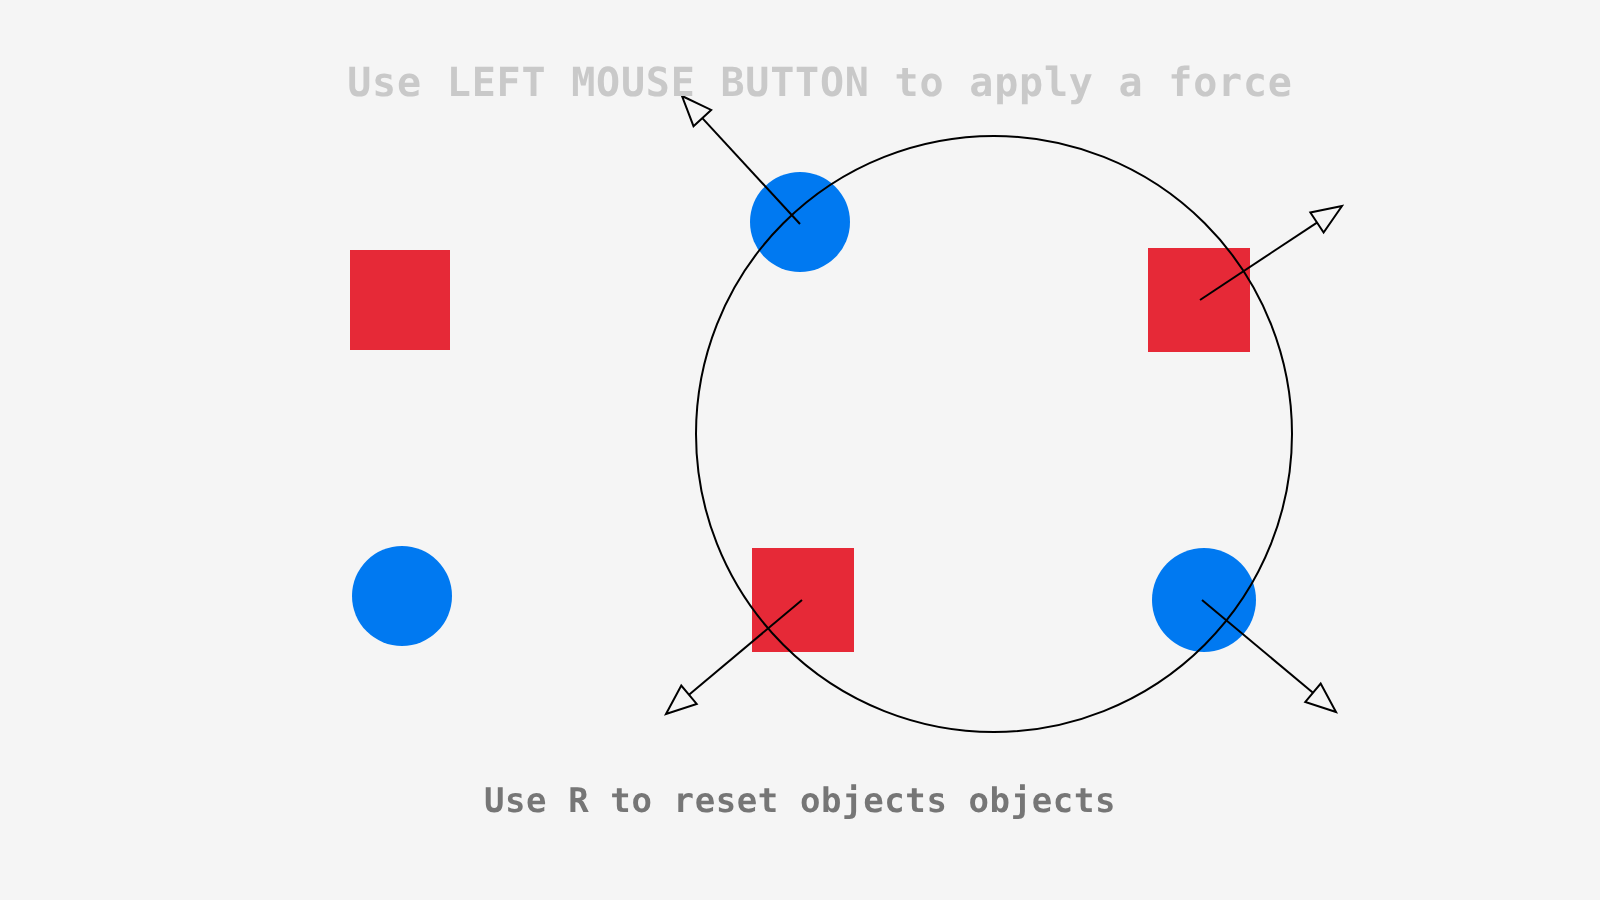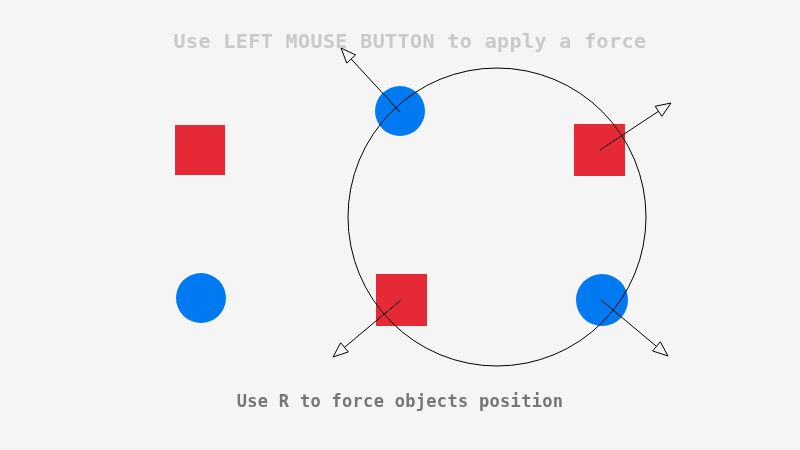--- a/index.html
+++ b/index.html
@@ -57,14 +57,14 @@
       <line x1="400" y1="112" x2="351.167042221089" y2="59.02865596863889" stroke="#000000" stroke-width="1"></line>
       <polygon points="341,48 355.57850460854456,54.9618390802033 346.7555798336334,63.095472857074476" fill="#f5f5f5" stroke="#000000" stroke-width="1" stroke-linejoin="miter"></polygon>
       <line x1="600" y1="150" x2="658.4922093243368" y2="111.27980509515731" stroke="#000000" stroke-width="1"></line>
       <polygon points="671,103 661.8041313623997,116.2829213654226 655.1802872862739,106.27668882489203" fill="#f5f5f5" stroke="#000000" stroke-width="1" stroke-linejoin="miter"></polygon>
       <line x1="401" y1="300" x2="344.4955577103624" y2="347.364017801608" stroke="#000000" stroke-width="1"></line>
       <polygon points="333,357 340.6411648310056,342.76579471746305 348.3499505897192,351.9622408857529" fill="#f5f5f5" stroke="#000000" stroke-width="1" stroke-linejoin="miter"></polygon>
       <line x1="601" y1="300" x2="656.4907734802913" y2="346.38034798352703" stroke="#000000" stroke-width="1"></line>
       <polygon points="668,356 652.6429126737021,350.9840385914105 660.3386342868805,341.77665737564354" fill="#f5f5f5" stroke="#000000" stroke-width="1" stroke-linejoin="miter"></polygon>
     </svg>
   <div id="hint-top" class="hint" style="color: rgb(201, 201, 201);">Use LEFT MOUSE BUTTON to apply a force</div>
-  <div id="hint-bottom" class="hint" style="color: rgb(118, 118, 118);">Use R to force objects position</div>
+  <div id="hint-bottom" class="hint" style="color: rgb(118, 118, 118);">Use R to reset objects objects</div>
 </div>
 
 </body></html>

